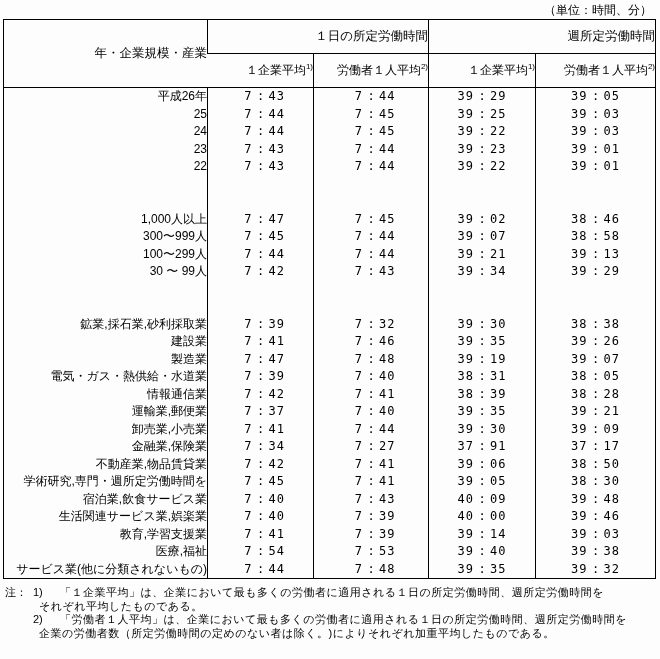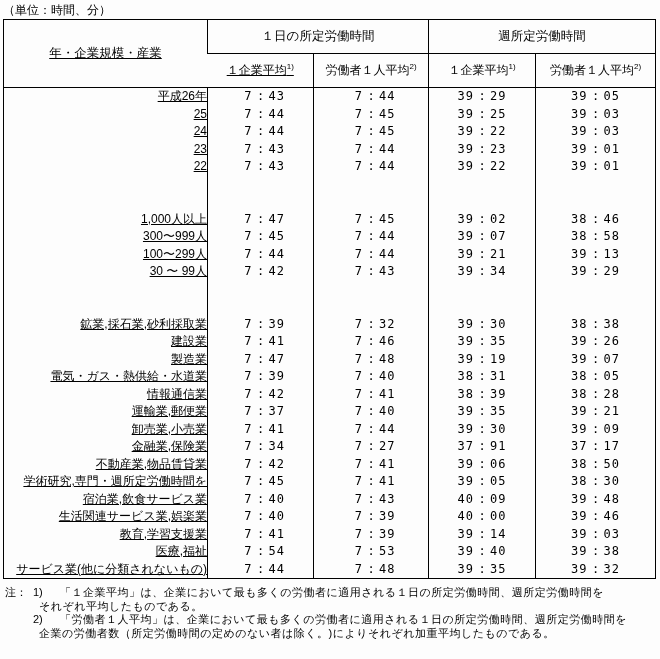--- a/index.html
+++ b/index.html
@@ -5,36 +5,36 @@
   html,body { margin:0; padding:0; }
   body {
     width:660px; height:659px;
     background:#fdfdfd; color:#000;
     font-family:"Liberation Sans", sans-serif;
     font-size:12px;
     overflow:hidden;
   }
   .page { position:relative; padding:2px 3px 0 3px; box-sizing:border-box; }
   .unit-label {
-    width:652px; font-size:12px;
+    width:652px; text-align:right; font-size:12px;
     height:17px; line-height:16px; padding-right:3px; box-sizing:border-box;
   }
   table.main {
     border-collapse:collapse; table-layout:fixed;
     width:652px; border:1px solid #000;
   }
   col.c-label { width:204px; }
   col.c-v1 { width:106px; }
   col.c-v2 { width:115px; }
   col.c-v3 { width:107px; }
   col.c-v4 { width:120px; }
   th, td { border-left:1px solid #000; padding:0; }
-  th:first-child, td:first-child { border-left:none;text-decoration:underline; }
+  th:first-child, td:first-child { border-left:none; }
   thead th {
-    font-weight:normal; text-align:center; vertical-align:middle;
+    font-weight:normal; text-align:right; vertical-align:middle;
     font-size:12.5px;
   }
   thead tr.group-row th { height:33px; border-bottom:1px solid #000; }
   thead tr.group-row th.corner { border-bottom:1px solid #000; }
   thead tr.sub-row th { height:33px; border-bottom:1px solid #000; font-size:12px; }
   thead sup { font-size:8px; vertical-align:super; line-height:0; }
   tbody td { height:17.5px; line-height:17.5px; vertical-align:middle; }
   tbody tr.spacer td { height:35px; }
   td.label { text-align:right; padding-left:4px; white-space:nowrap; font-size:12px; }
   td.label.indent { padding-left:44px; }

